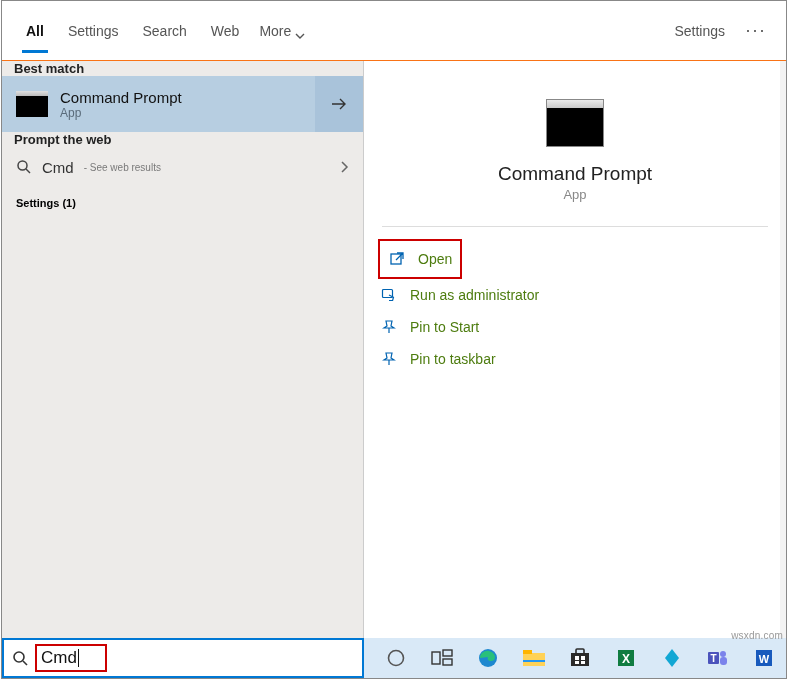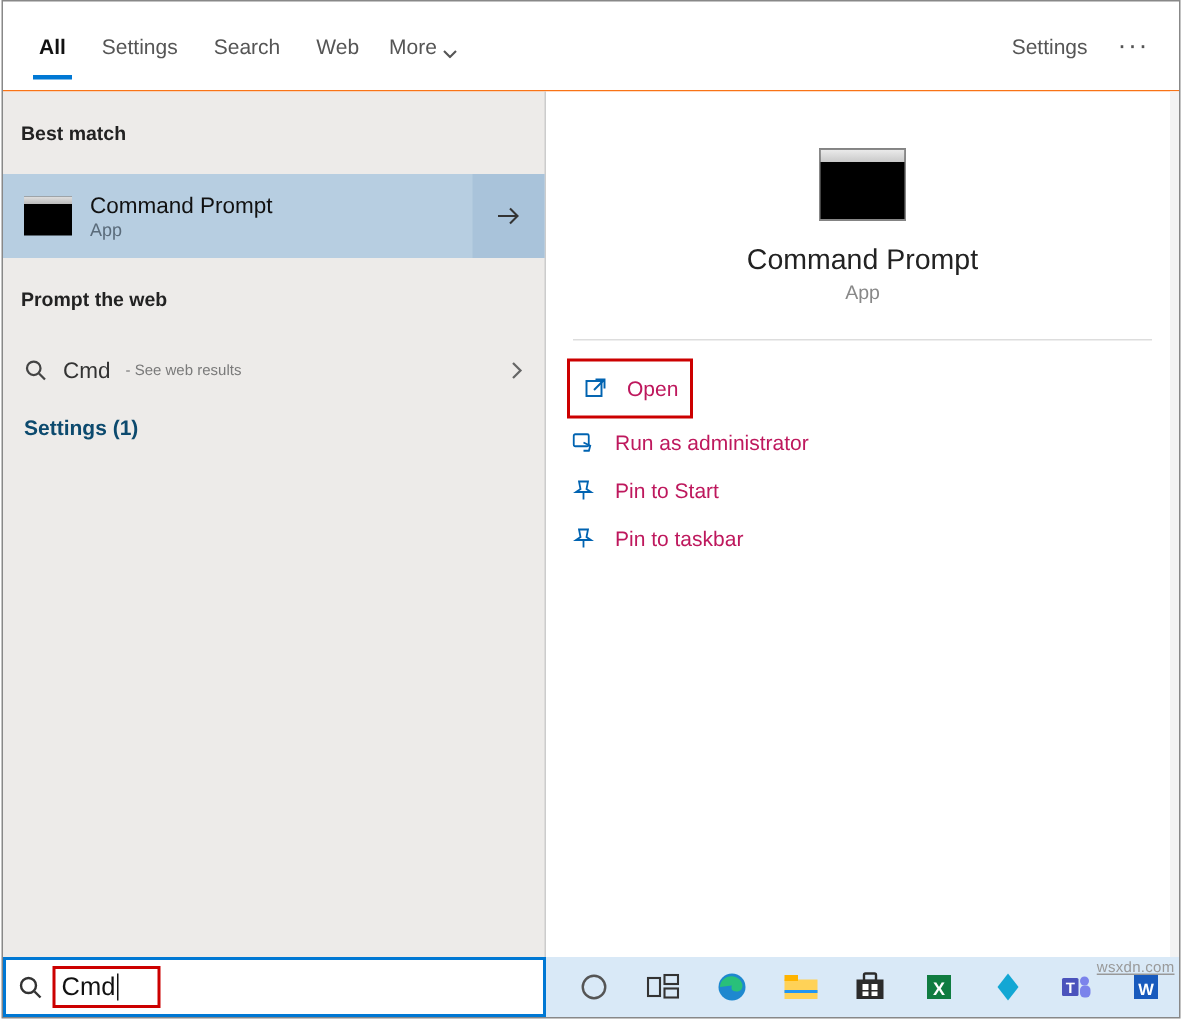--- a/index.html
+++ b/index.html
@@ -12,63 +12,63 @@
   .tab.active { color: #111; font-weight: 600; position: relative; }
   .tab.active::after { content: ""; position: absolute; left: 8px; right: 8px; bottom: 0; height: 3px; background: #0078d4; }
   .spacer { flex: 1; }
   .more { padding: 0 8px; display: flex; align-items: flex-end; gap: 4px; }
   .ellipsis { padding: 0 8px; font-size: 18px; letter-spacing: 1px; }
 
   .content { display: flex; height: calc(100% - 44px - 40px); }
 
   
   .leftcol { width: 362px; background: #edebe9; border-right: 1px solid #ccc; display: flex; flex-direction: column; }
-  .section-h { padding: 20px 12px; font-size: 13px; font-weight: 600; color: #222; }
+  .section-h { padding: 0 12px; font-size: 13px; font-weight: 600; color: #222; }
   .best-match { display: flex; align-items: center; background: #b7cee1; height: 56px; padding: 0 14px; position: relative; }
   .bm-icon { width: 32px; height: 26px; background: #000; margin-right: 12px; display: flex; align-items: flex-start; }
   .bm-icon::before { content: ""; display: block; width: 100%; height: 5px; background: linear-gradient(#e0e0e0,#bbb); }
   .bm-text { display: flex; flex-direction: column; }
   .bm-title { font-size: 15px; color: #111; }
   .bm-sub { font-size: 12px; color: #5a6b7a; }
   .bm-arrow { position: absolute; right: 0; top: 0; bottom: 0; width: 48px; background: #a9c3da; display: flex; align-items: center; justify-content: center; font-size: 18px; color: #333; }
 
   .web-row { display: flex; align-items: center; padding: 8px 14px; height: 40px; gap: 10px; color: #333; }
   .web-row .label { font-size: 15px; }
   .web-row .sub { color: #7a7a7a; font-size: 10px; }
   .web-row .chev { margin-left: auto; color: #666; font-size: 18px; }
 
-  .settings-h { padding: 10px 14px; font-size: 14px; font-weight: 600; color: #0c4a6e; }
+  .settings-h { padding: 10px 14px; font-size: 11px; font-weight: 600; color: #000000; }
 
   
   .rightcol { flex: 1; background: #fff; padding: 18px 0 0 0; position: relative; }
   .preview { display: flex; flex-direction: column; align-items: center; padding-top: 20px; }
   .preview-icon { width: 58px; height: 48px; background: #000; border: 1px solid #888; margin-bottom: 16px; position: relative; }
   .preview-icon::before { content: ""; position: absolute; top: 0; left: 0; right: 0; height: 8px; background: linear-gradient(#eaeaea,#c9c9c9); }
   .preview-title { font-size: 19px; color: #222; }
   .preview-sub { font-size: 13px; color: #888; margin-top: 2px; }
   .divider { height: 1px; background: #ddd; margin: 24px 18px 12px 18px; }
   .actions { display: flex; flex-direction: column; padding: 0 10px; }
-  .action { display: flex; align-items: center; gap: 12px; height: 32px; padding: 0 6px; font-size: 14px; color: #be185d; }
+  .action { display: flex; align-items: center; gap: 12px; height: 32px; padding: 0 6px; font-size: 14px; color: #4d7c0f; }
   .action .ico { width: 18px; display: flex; align-items: center; justify-content: center; color: #0063b1; }
   .highlight-box { display: inline-flex; border: 2px solid #c00; padding: 2px 2px; }
   .right-scroll { position: absolute; right: 0; top: 0; bottom: 0; width: 6px; background: #f3f3f3; }
 
   
   .bottom { position: absolute; left: 0; right: 0; bottom: 0; height: 40px; display: flex; }
   .search-wrap { width: 362px; height: 40px; border: 2px solid #0078d4; background: #fff; display: flex; align-items: center; padding: 0 8px; gap: 6px; }
   .search-wrap .si { font-size: 16px; color: #333; }
   .search-box { flex: none; display: inline-flex; align-items: center; border: 2px solid #c00; height: 28px; padding: 0 26px 0 4px; }
   .search-text { font-size: 17px; color: #111; }
   .caret { display: inline-block; width: 1px; height: 18px; background: #111; margin-left: 1px; }
 
   .taskbar { flex: 1; background: #d9e9f7; display: flex; align-items: center; justify-content: flex-end; padding: 0 10px 0 18px; gap: 22px; }
   .tb-ico { width: 24px; height: 24px; display: flex; align-items: center; justify-content: center; }
   svg { display: block; }
 
-  .watermark { position: absolute; right: 6px; bottom: 32px; font-size: 10px; color: #999; font-family: Arial, sans-serif; letter-spacing: 0.2px; text-decoration: underline;}
+  .watermark { position: absolute; right: 6px; bottom: 42px; font-size: 10px; color: #999; font-family: Arial, sans-serif; letter-spacing: 0.2px;}
 </style>
 </head>
 <body>
 
 <div class="window">
 
   <div class="tabbar">
     <div class="tab active">
         <span>All</span>
       </div>

